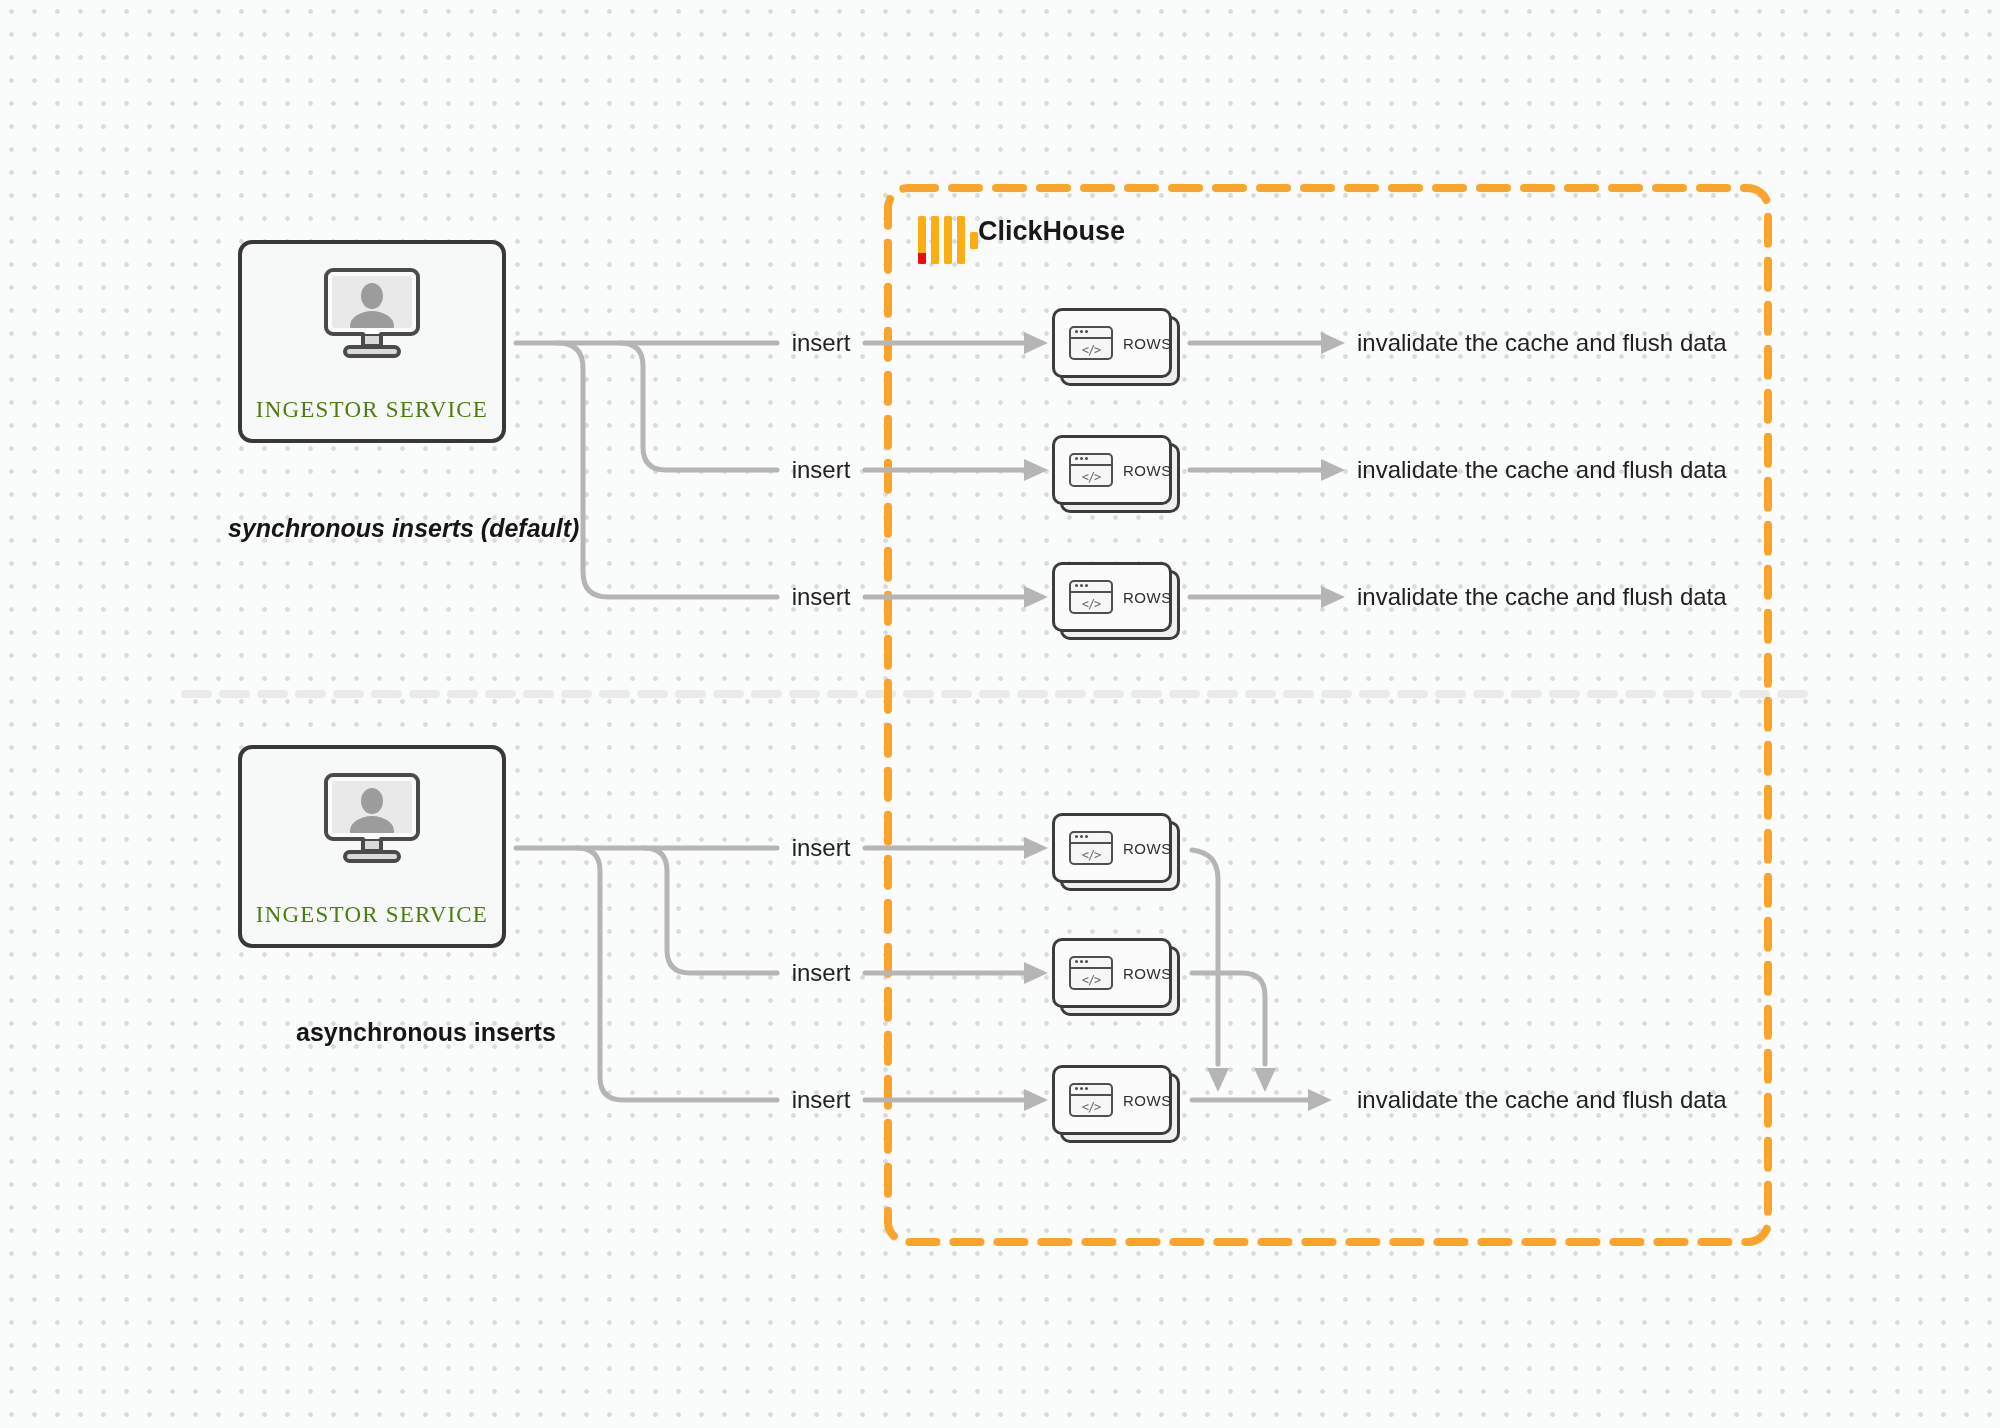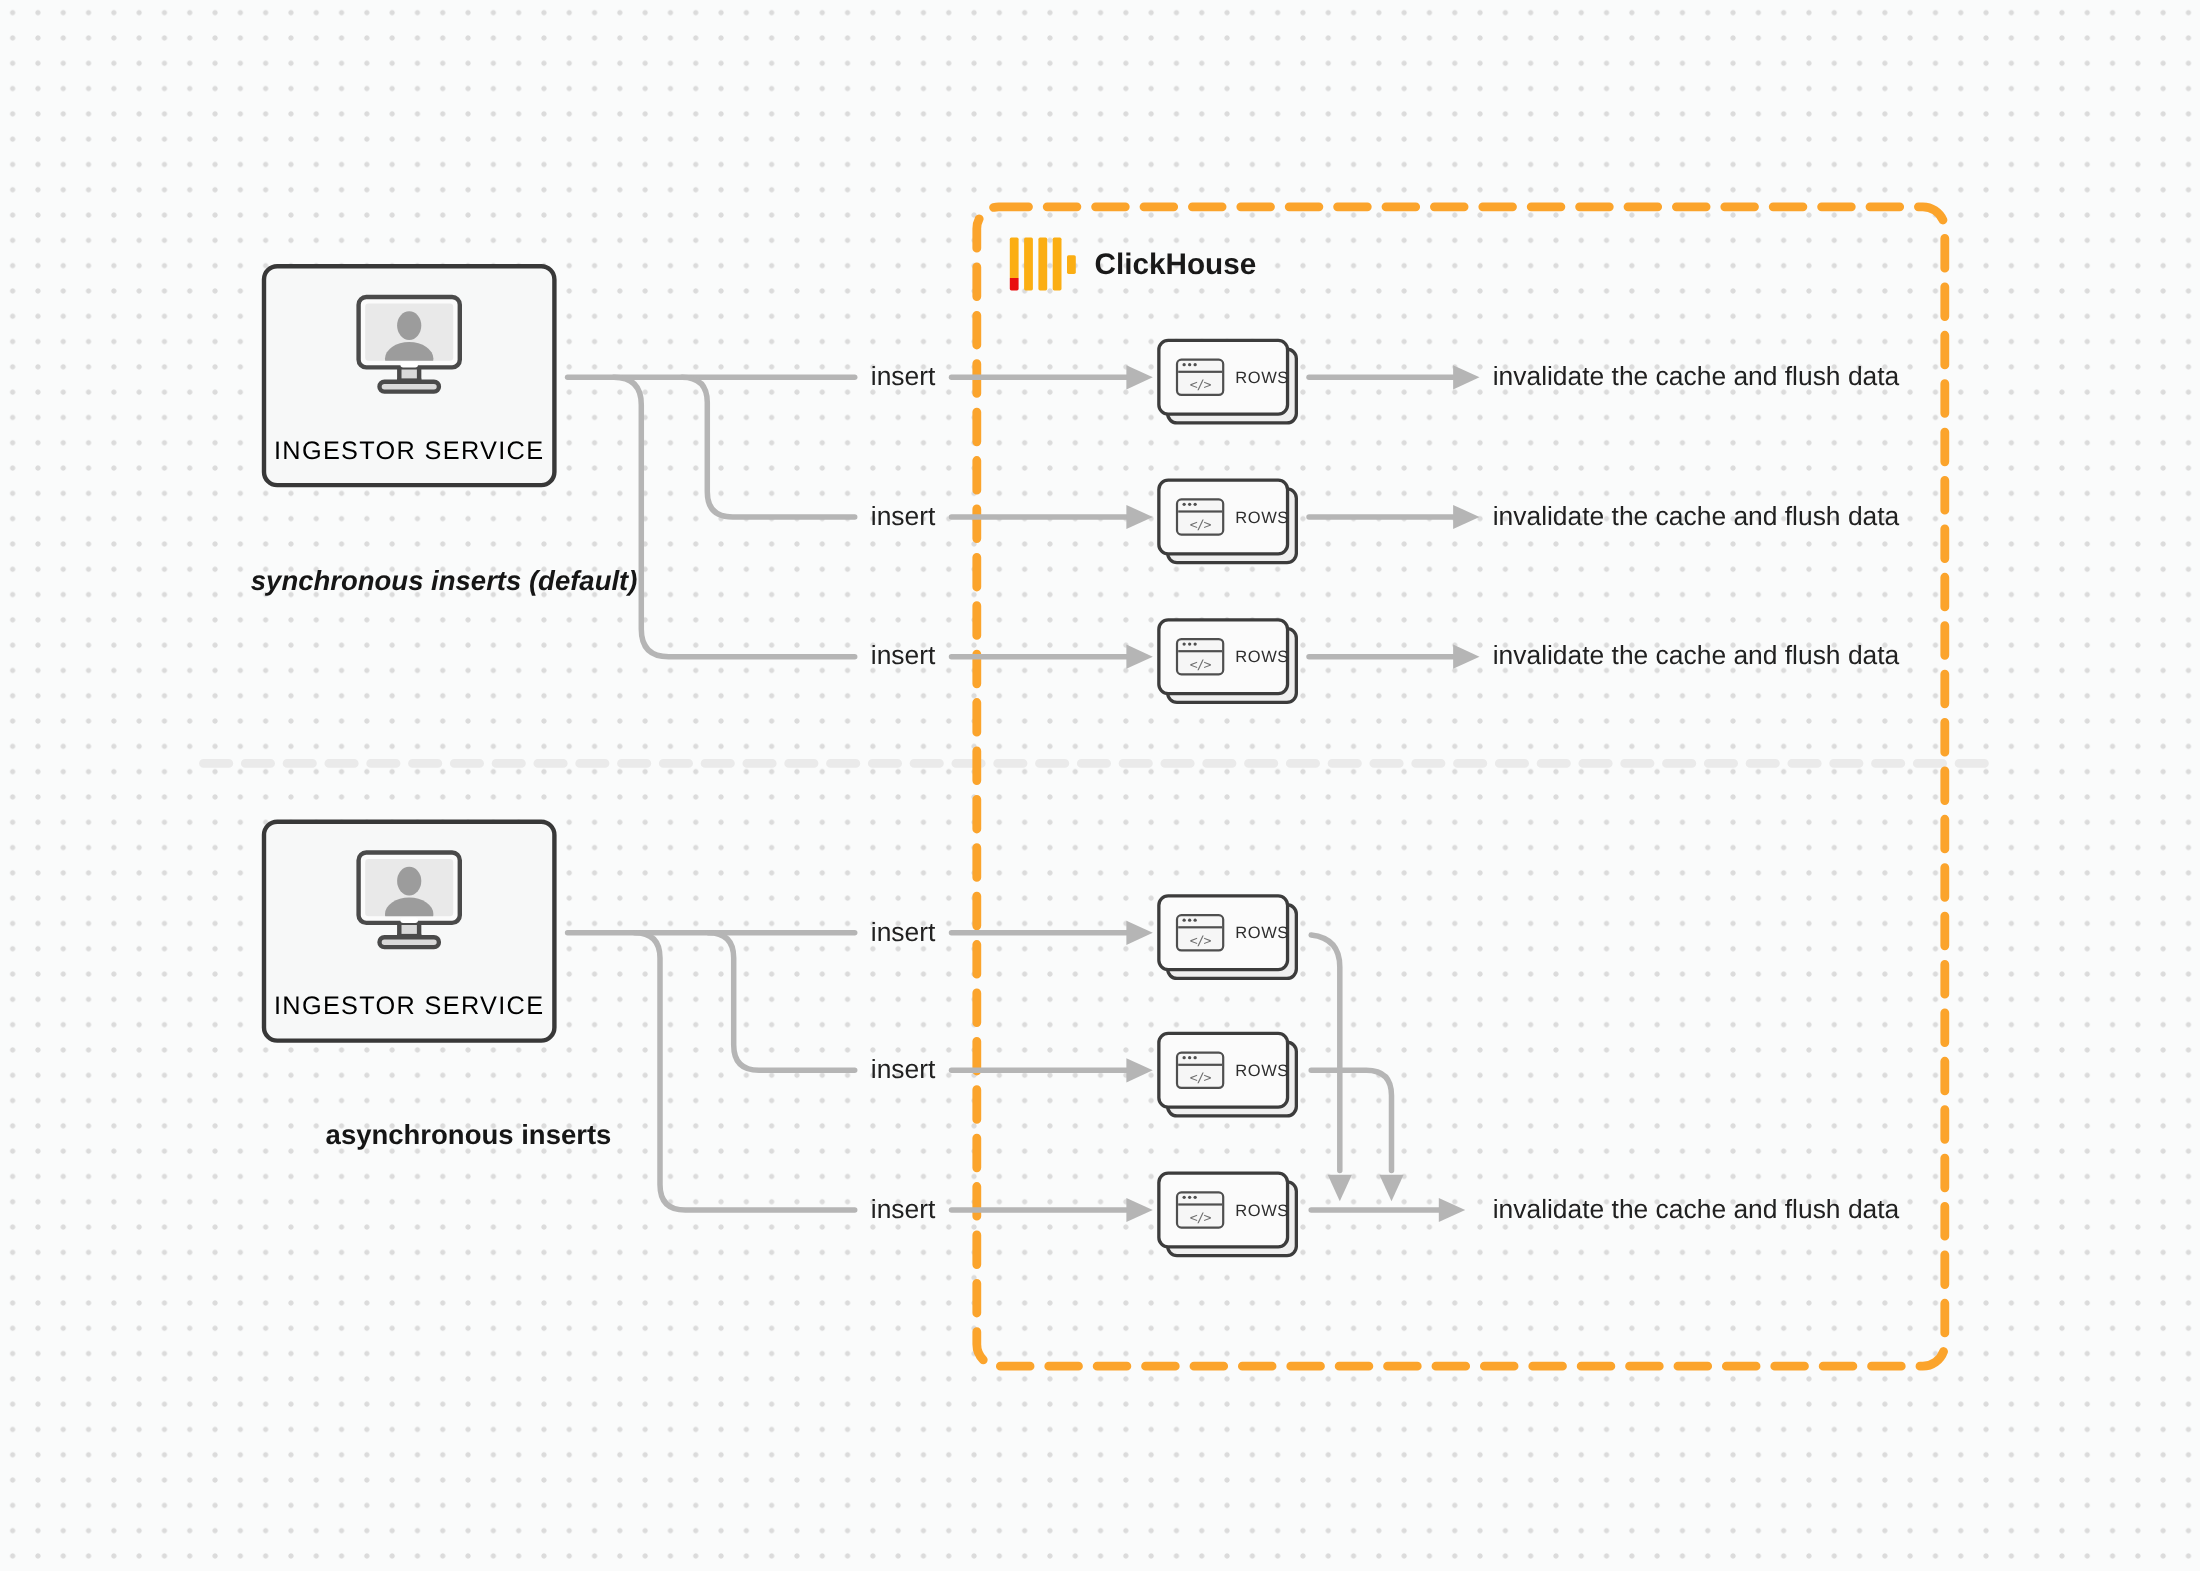--- a/index.html
+++ b/index.html
@@ -14,21 +14,21 @@
   .wire{stroke:#b5b5b5;stroke-width:5;fill:none;stroke-linecap:round;}
   .arrow{fill:#b5b5b5;stroke:none;}
 
   
   .ingestor{
     position:absolute;left:238px;width:268px;height:203px;box-sizing:border-box;
     background:#f7f8f8;border:4px solid #383838;border-radius:14px;
     display:flex;flex-direction:column;align-items:center;padding-top:24px;
   }
   .ingestor-label{position:absolute;bottom:16px;width:100%;text-align:center;
-    font-size:23px;letter-spacing:1.2px;color:#000000;}
+    font-size:23px;letter-spacing:1.2px;color:#4d7c0f;font-family:Liberation Serif, serif;}
   
   .monitor{position:relative;display:flex;flex-direction:column;align-items:center;}
   .mon-frame{position:relative;width:96px;height:68px;border:4px solid #4a4a4a;border-radius:9px;
     background:#fbfbfb;box-sizing:border-box;}
   .mon-screen{position:absolute;left:4px;right:4px;top:4px;bottom:4px;background:#e9e9e9;
     border-radius:3px;overflow:hidden;}
   .head{position:absolute;left:50%;top:7px;transform:translateX(-50%);
     width:22px;height:26px;border-radius:50%;background:#9c9c9c;}
   .torso{position:absolute;left:50%;bottom:-13px;transform:translateX(-50%);
     width:44px;height:30px;border-radius:50%;background:#9c9c9c;}
@@ -55,21 +55,21 @@
   .mini{width:44px;height:34px;border:2px solid #4f4f4f;border-radius:5px;background:#f6f6f6;
     box-sizing:border-box;overflow:hidden;flex:none;}
   .mini-top{height:9px;border-bottom:2px solid #4f4f4f;position:relative;}
   .dots{position:absolute;left:4px;top:2px;width:3px;height:3px;border-radius:50%;
     background:#4f4f4f;box-shadow:5px 0 0 #4f4f4f,10px 0 0 #4f4f4f;}
   .mini-body{height:21px;display:flex;align-items:center;justify-content:center;
     font-family:"DejaVu Sans Mono",monospace;font-size:12px;color:#6d6d6d;letter-spacing:-1px;}
   .rows{font-size:15px;letter-spacing:.5px;color:#2e2e2e;}
 
   
-  .chlogo{position:absolute;display:flex;align-items:center;gap:17px;}
+  .chlogo{position:absolute;display:flex;align-items:flex-start;}
   .bars{display:flex;align-items:center;gap:5px;height:48px;}
   .bar{width:8px;height:48px;background:#fbae13;border-radius:1.5px;flex:none;}
   .bar.b1{background:linear-gradient(#fbae13 37px,#e90e0e 37px);}
   .bar.short{height:17px;}
   .chname{font-size:27px;font-weight:600;color:#191919;white-space:nowrap;}
 </style>
 </head>
 <body>
 
 <div class="stage">

